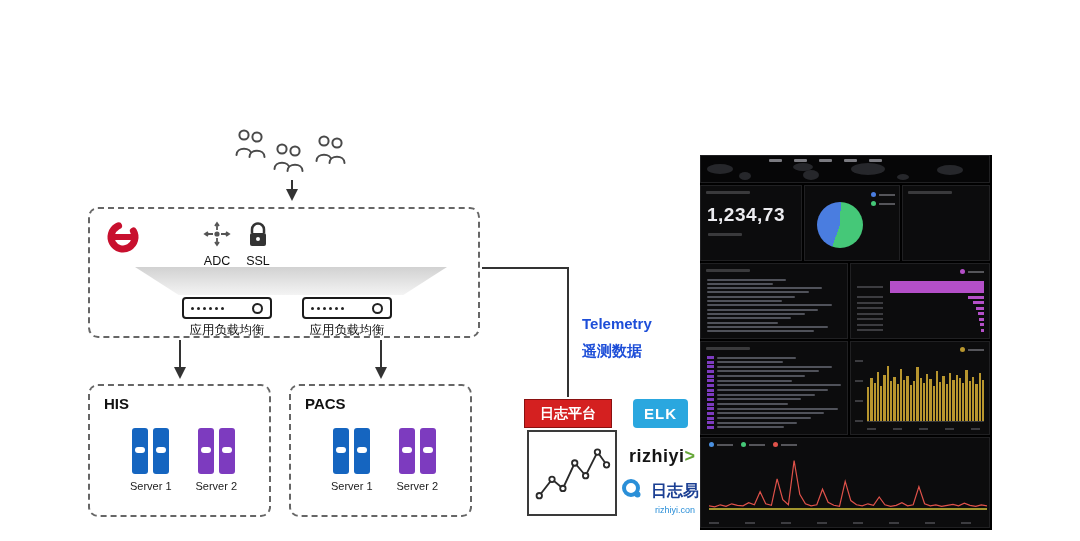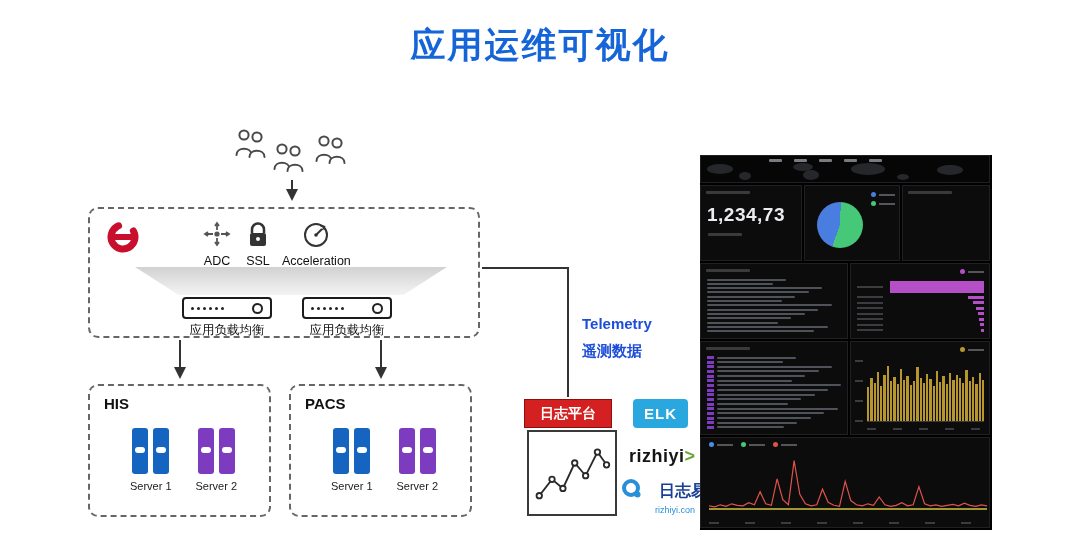--- a/index.html
+++ b/index.html
@@ -58,21 +58,21 @@
                 border:1px solid #8a1010;color:#fff;font-size:14px;font-weight:700;
                 display:flex;align-items:center;justify-content:center}
   .chart-box{position:absolute;left:527px;top:430px;width:90px;height:86px;background:#fff;
              border:2px solid #3a3a3a;display:flex;align-items:center;justify-content:center}
   .elk{position:absolute;left:633px;top:399px;width:55px;height:29px;background:var(--elk);
        color:#fff;font-weight:800;font-size:15px;letter-spacing:1px;border-radius:4px;
        display:flex;align-items:center;justify-content:center}
   .splunk{position:absolute;left:629px;top:446px;font-size:18px;font-weight:900;color:#151515;letter-spacing:.5px}
   .splunk .gt{color:var(--splunk-green)}
   .rizhiyi{position:absolute;left:621px;top:478px;width:96px}
-  .rz-row{display:flex;align-items:center;gap:16px}
+  .rz-row{display:flex;align-items:center;gap:8px}
   .rz-name{font-size:16px;font-weight:800;color:#1b3f93}
   .rz-domain{font-size:9px;color:var(--rz-blue);margin:1px 0 0 34px}
 
   
   .dashboard{position:absolute;left:700px;top:155px;width:292px;height:375px;background:#000}
   .panel{position:absolute;background:#0c0c0d;border:1px solid #202022;overflow:hidden}
   .phead-dash{height:3px;width:44px;background:#3a3a3c;border-radius:1px;margin:5px 0 0 5px}
   .p-map{left:0;top:0;width:290px;height:28px;background:#060607}
   .blob{position:absolute;background:#26272b;border-radius:50%}
   .mdash{position:absolute;top:3px;width:13px;height:3px;background:#7a7a80;border-radius:1px}
@@ -113,21 +113,20 @@
   .rlegend{position:absolute;left:8px;top:4px;display:flex;gap:8px}
   .linesvg{position:absolute;left:8px;top:16px}
   .xax2{position:absolute;left:8px;right:4px;bottom:3px;height:2px;
         background:repeating-linear-gradient(90deg,#3c3c40 0 10px,transparent 10px 36px)}
 </style>
 </head>
 <body>
 
 <div class="stage">
 
-  <h1 class="title">应用运维可视化</h1>
 
   <svg class="connectors" viewBox="0 0 1080 541">
     <defs>
       <marker id="arr" markerWidth="8" markerHeight="8" refX="5" refY="3" orient="auto">
         <path d="M0,0 L6,3 L0,6 z" fill="#333"></path>
       </marker>
     </defs>
     <line x1="292" y1="180" x2="292" y2="199" stroke="#333" stroke-width="2" marker-end="url(#arr)"></line>
     <line x1="180" y1="340" x2="180" y2="377" stroke="#333" stroke-width="2" marker-end="url(#arr)"></line>
     <line x1="381" y1="340" x2="381" y2="377" stroke="#333" stroke-width="2" marker-end="url(#arr)"></line>
@@ -191,31 +190,20 @@
       </div>
       <div class="feature">
         <span class="f-icon">
           <svg width="24" height="27" viewBox="0 0 24 27">
               <path d="M6 12 V8.5 a6 6 0 0 1 12 0 V12" fill="none" stroke="#333" stroke-width="2.5"></path>
               <rect x="4" y="12" width="16" height="13" rx="2" fill="#333"></rect>
               <circle cx="12" cy="18" r="2" fill="#fff"></circle>
             </svg>
         </span>
         <span class="f-label">SSL</span>
-      </div>
-      <div class="feature">
-        <span class="f-icon">
-          <svg width="30" height="28" viewBox="0 0 30 28" fill="none" stroke="#333">
-              <circle cx="15" cy="15" r="11" stroke-width="2"></circle>
-              <path d="M15 15 L21 9" stroke-width="2"></path>
-              <circle cx="15" cy="15" r="1.8" fill="#333" stroke="none"></circle>
-              <path d="M19 5.5 l4.5 1 -2 3.5" stroke-width="1.5"></path>
-            </svg>
-        </span>
-        <span class="f-label">Acceleration</span>
       </div>
     </div>
     <div class="beam"></div>
     <div class="appliance a1">
       <span class="dots">
           <i></i>
           <i></i>
           <i></i>
           <i></i>
           <i></i>

